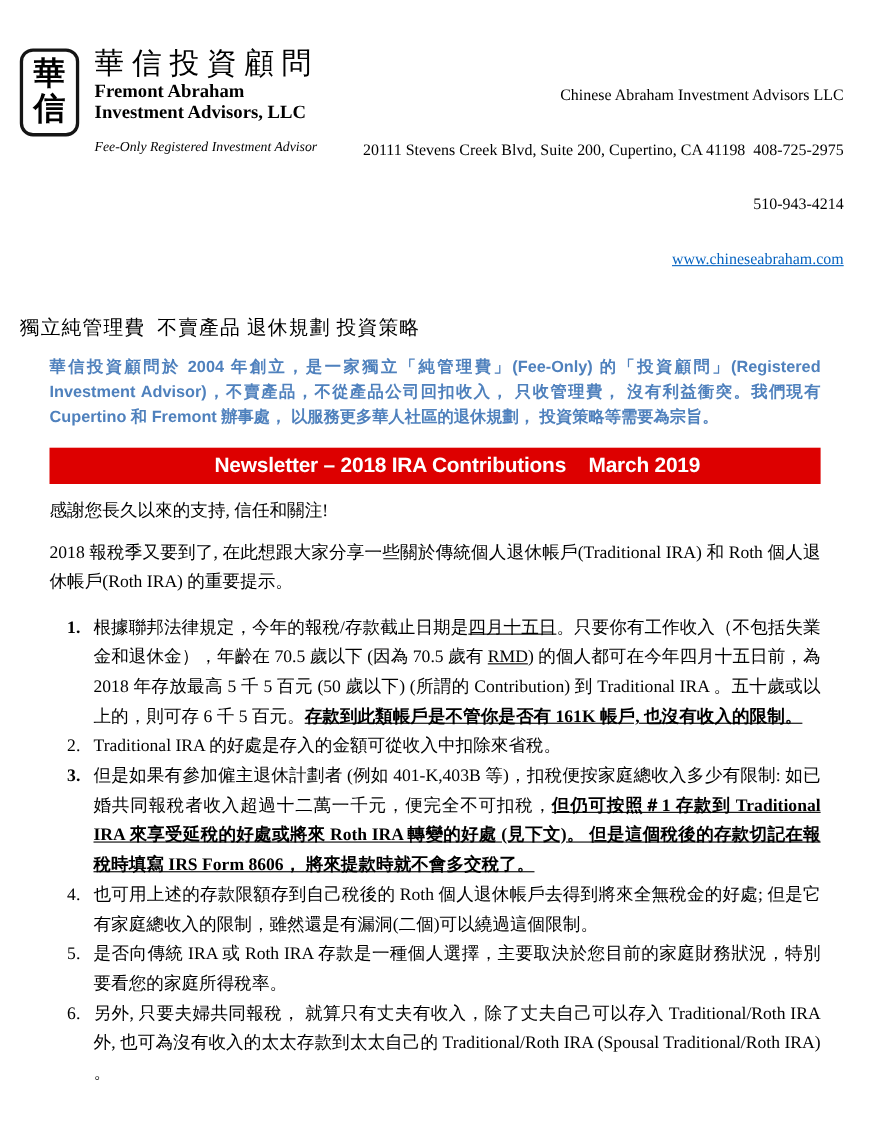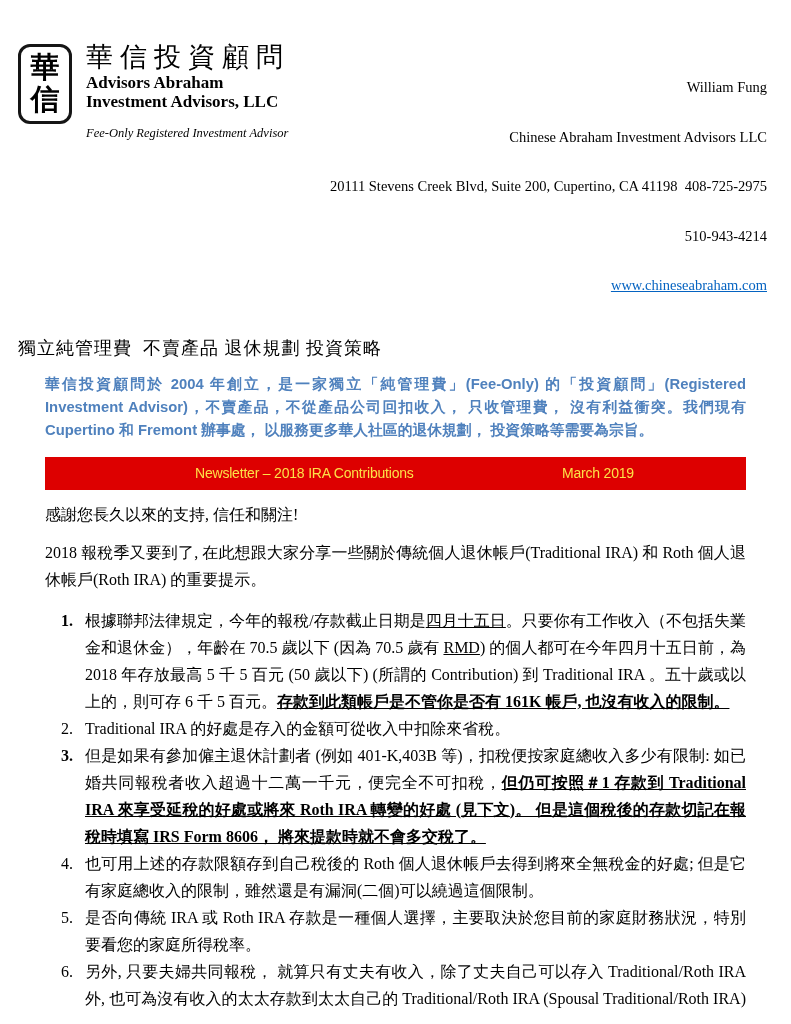--- a/index.html
+++ b/index.html
@@ -66,29 +66,29 @@
   
   .banner {
     position: relative;
     margin-top: 15px;
     height: 33px;
     background: #dd0000;
   }
   .banner span {
     position: absolute;
     top: 0; line-height: 33px;
-    color: #fde047;
+    color: #ffffff;
     font-family: "Liberation Sans", "DejaVu Sans", sans-serif;
-    font-weight: normal;
-    font-size: 14px;
+    font-weight: bold;
+    font-size: 19px;
     letter-spacing: -0.2px;
     white-space: nowrap;
   }
   .banner .banner-title { left: 150px; }
-  .banner .banner-date  { left: 517px; }
+  .banner .banner-date  { left: 490px; }
   
   .body-text { font-size: 16px; line-height: 27px; }
   .salutation { margin-top: 25px; }
   .thanks { margin-top: 11px; }
   .lead { margin-top: 11px; text-align: justify; }
   .ira-list { margin-top: 14px; }
   .item { display: flex; }
   .item .num { flex: none; width: 40px; text-align: right; padding-right: 12px; }
   .item .content { flex: 1; text-align: justify; }
   .b { font-weight: bold; }
@@ -101,27 +101,26 @@
 <div class="page">
 
   <div class="header">
     <div class="brand-block">
       <div class="logo-seal">
         <span>華</span>
         <span>信</span>
       </div>
       <div class="brand-names">
         <div class="brand-zh">華信投資顧問</div>
-        <div class="brand-en">Advisors Abraham</div>
+        <div class="brand-en">Fremont Abraham</div>
         <div class="brand-en">Investment Advisors, LLC</div>
         <div class="brand-sub">Fee-Only Registered Investment Advisor</div>
       </div>
     </div>
     <div class="contact-block">
-      <div>William Fung</div>
       <div>Chinese Abraham Investment Advisors LLC</div>
       <div>20111 Stevens Creek Blvd, Suite 200, Cupertino, CA 41198  408-725-2975</div>
       <div>510-943-4214</div>
       <div class="website">www.chineseabraham.com</div>
     </div>
   </div>
 
   <div class="tagline">獨立純管理費  不賣產品 退休規劃 投資策略</div>
 
   <div class="intro">華信投資顧問於 2004 年創立，是一家獨立「純管理費」(Fee-Only) 的「投資顧問」(Registered Investment Advisor)，不賣產品，不從產品公司回扣收入， 只收管理費， 沒有利益衝突。我們現有 Cupertino 和 Fremont 辦事處， 以服務更多華人社區的退休規劃， 投資策略等需要為宗旨。</div>

